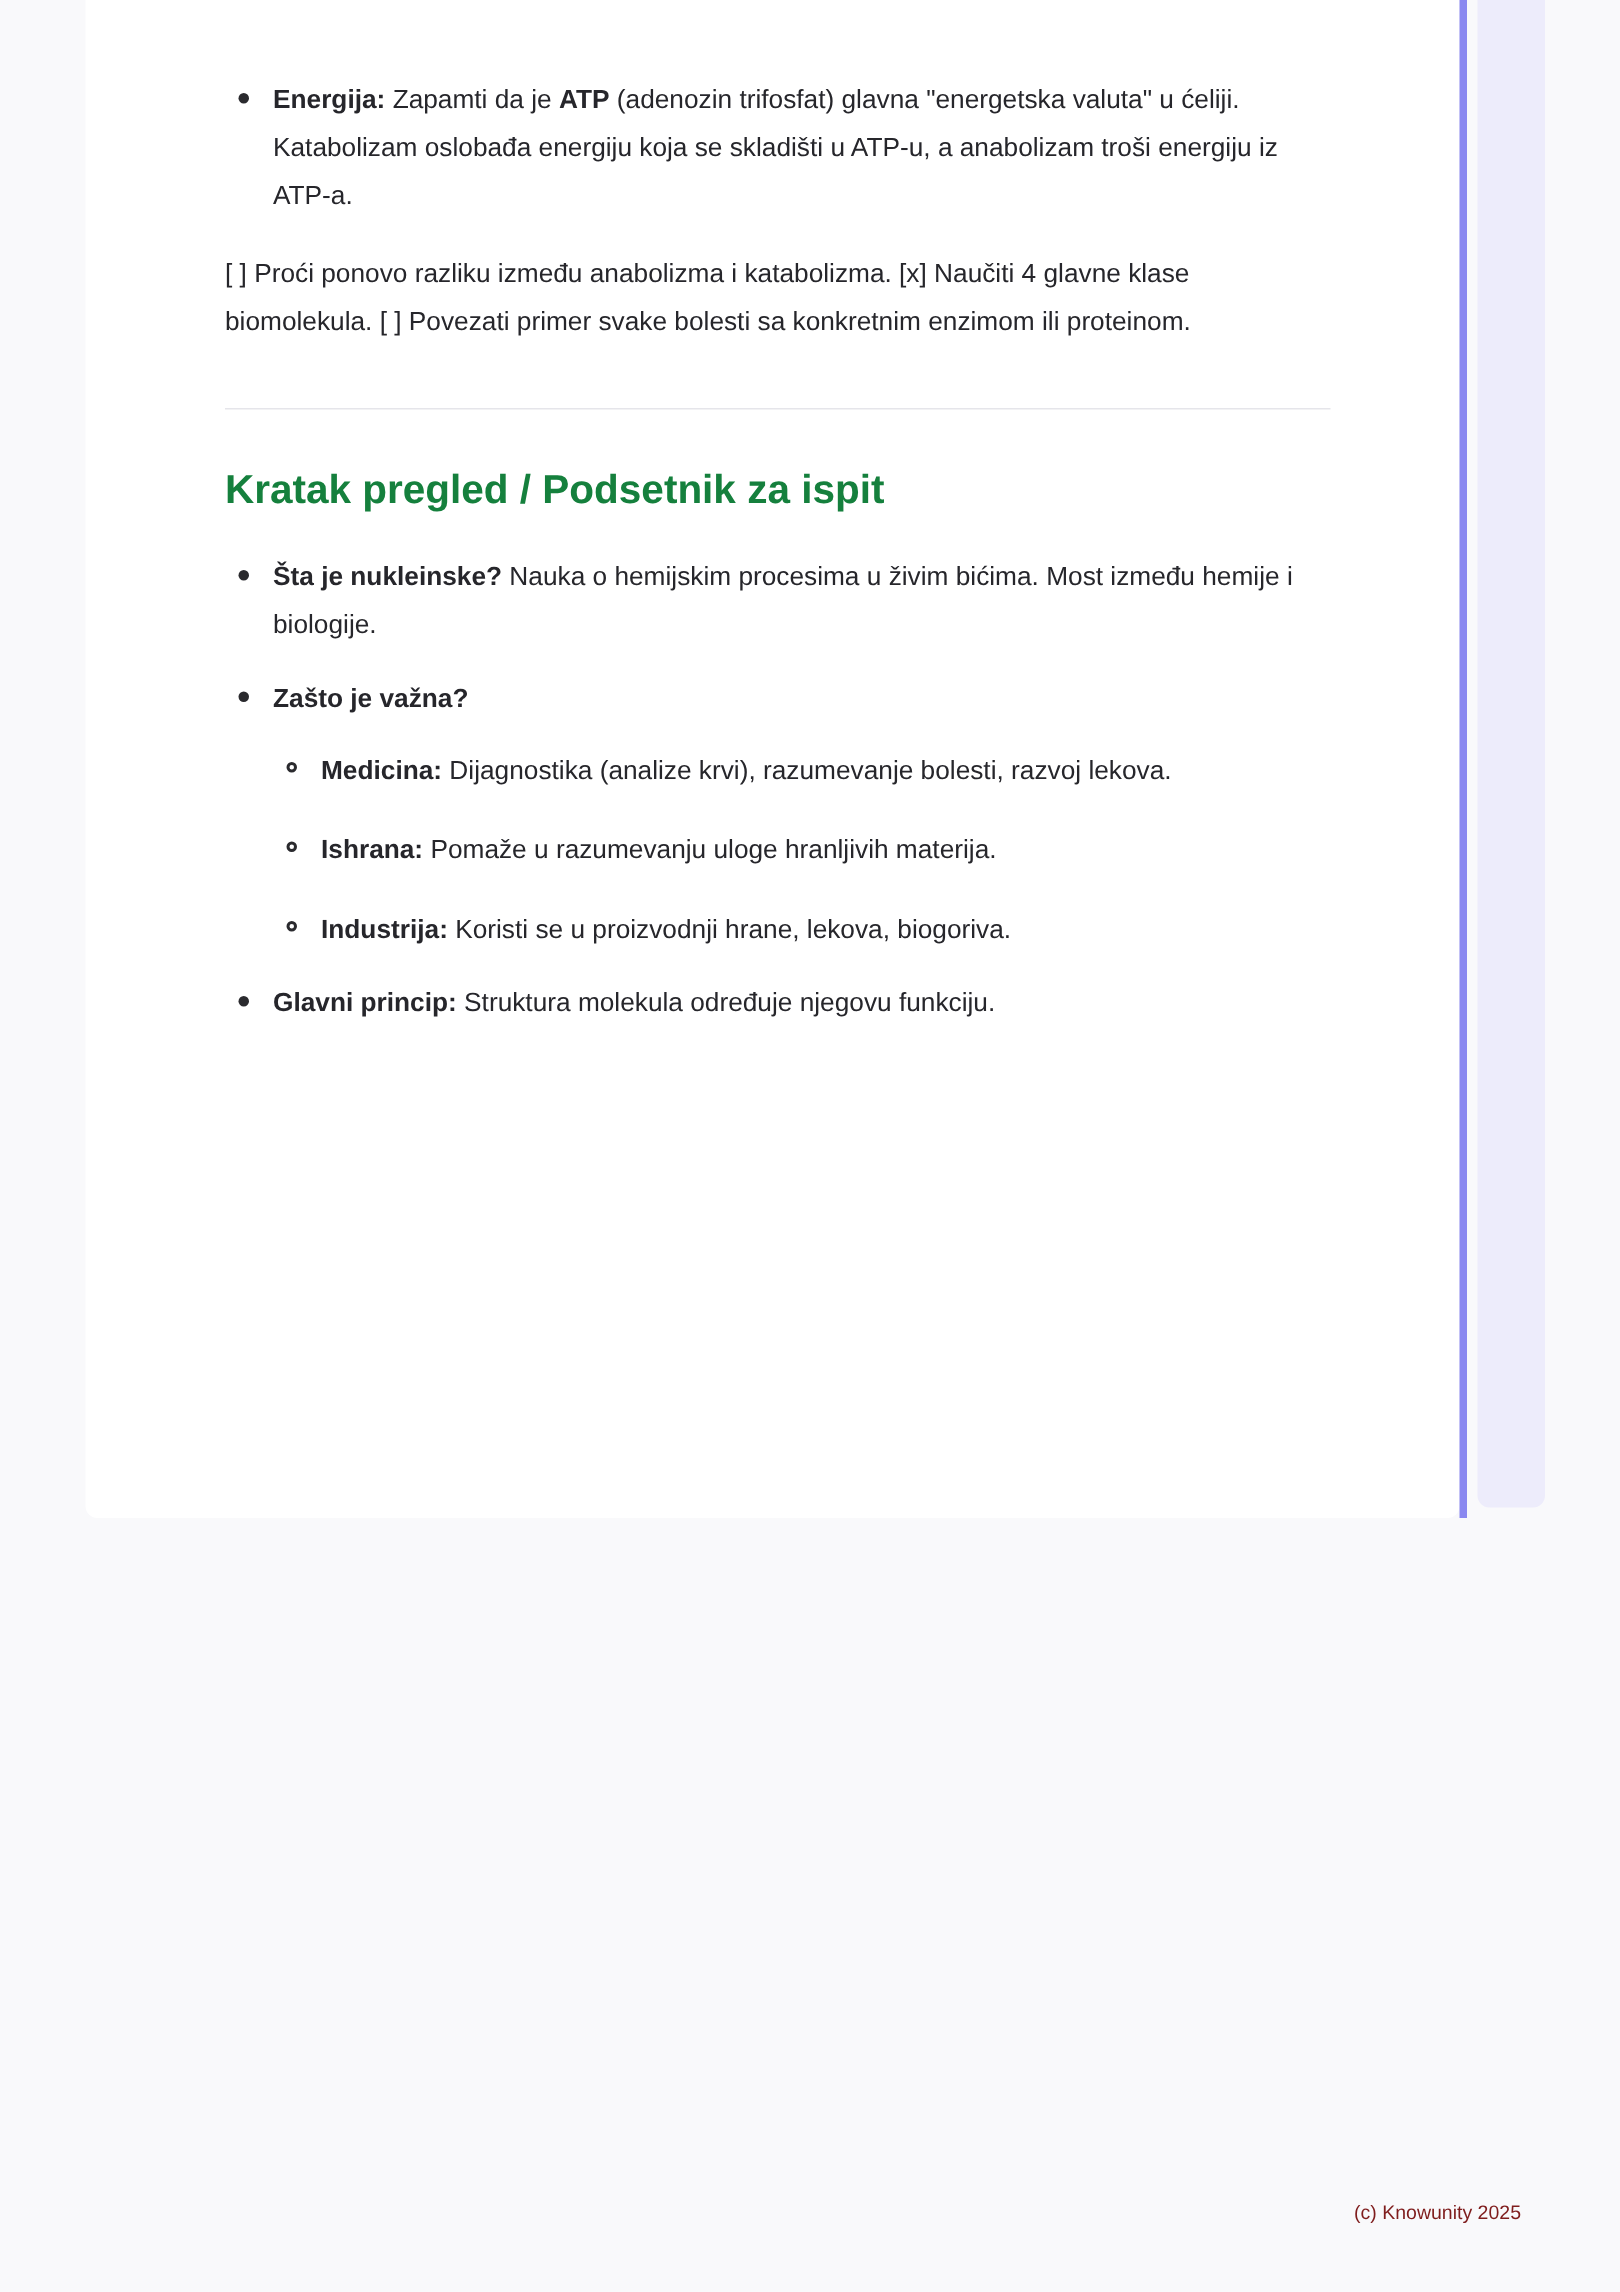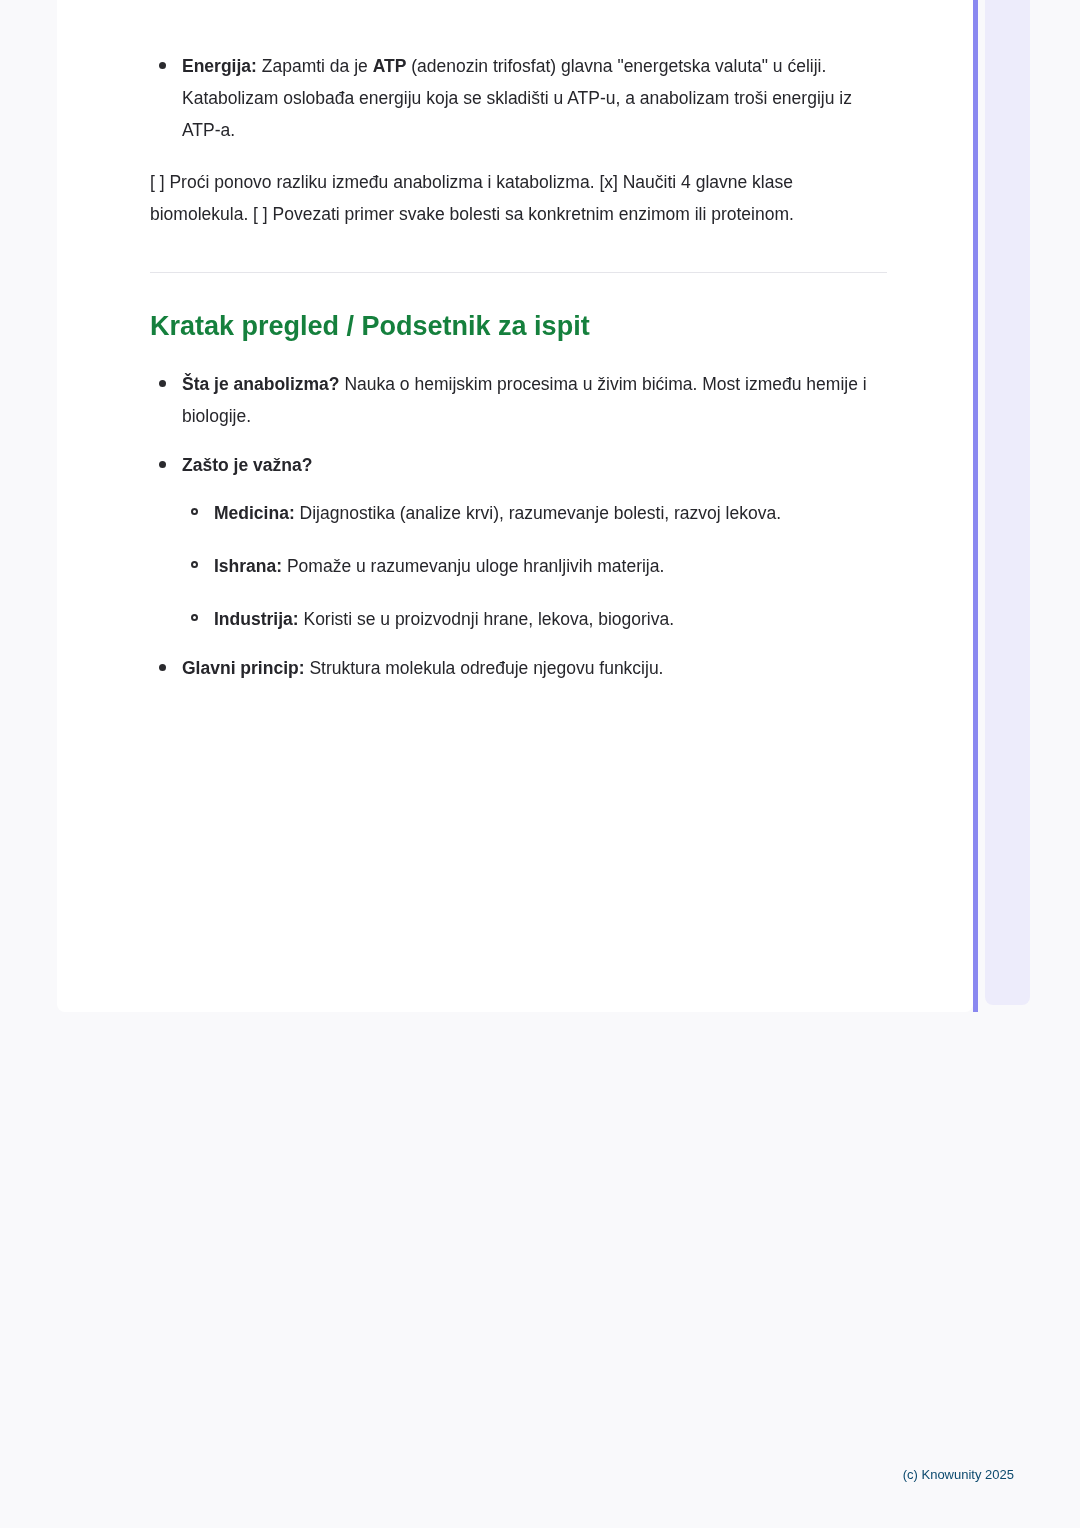--- a/index.html
+++ b/index.html
@@ -105,21 +105,21 @@
     font-size: 27px;
     line-height: 32px;
     font-weight: 700;
     color: #15803d;
   }
   .footer {
     position: absolute;
     right: 66px;
     bottom: 46px;
     font-size: 13px;
-    color: #0c4a6e;
+    color: #7f1d1d;
   }
 </style>
 </head>
 <body>
 
 <div class="card">
   <div class="content">
 
     <ul class="l1">
       <li>
@@ -131,21 +131,21 @@
     <p class="para">[ ] Proći ponovo razliku između anabolizma i katabolizma. [x] Naučiti 4 glavne klase biomolekula. [ ] Povezati primer svake bolesti sa konkretnim enzimom ili proteinom.</p>
 
     <hr class="divider">
 
     <h2 class="heading">Kratak pregled / Podsetnik za ispit</h2>
 
     <ul class="l1">
 
       <li>
         <span class="marker-dot"></span>
-        <span class="b">Šta je anabolizma?</span><span> Nauka o hemijskim procesima u živim bićima. Most između hemije i biologije.</span>
+        <span class="b">Šta je nukleinske?</span><span> Nauka o hemijskim procesima u živim bićima. Most između hemije i biologije.</span>
       </li>
 
 
       <li>
         <span class="marker-dot"></span>
         <span class="b">Zašto je važna?</span>
         <ul class="l2">
           <li>
             <span class="marker-circle"></span>
             <span class="b">Medicina:</span><span> Dijagnostika (analize krvi), razumevanje bolesti, razvoj lekova.</span>

